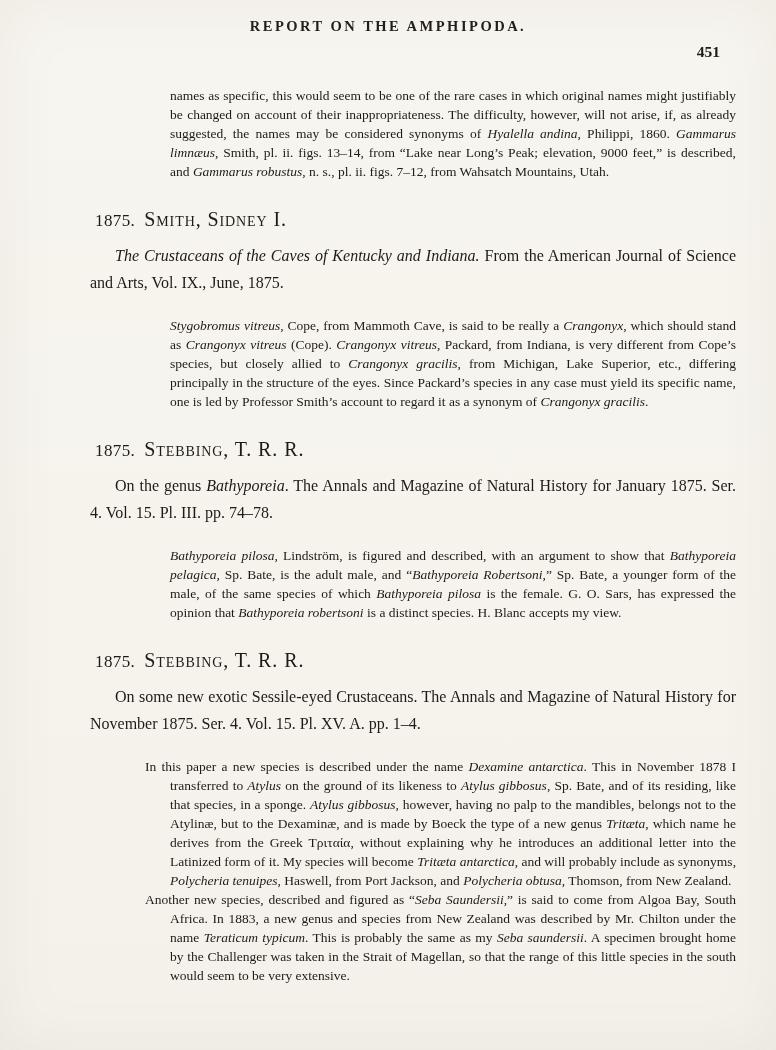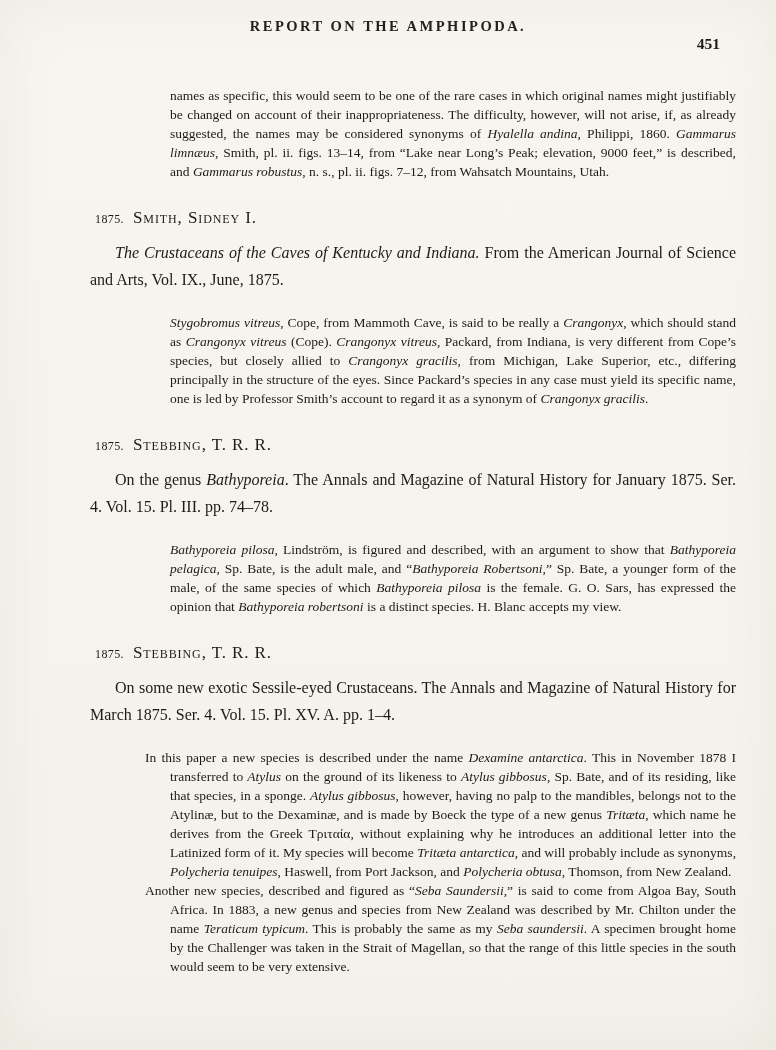--- a/index.html
+++ b/index.html
@@ -20,45 +20,45 @@
   .page-header { position: relative; padding-top: 18px; height: 62px; }
   .running-title {
     text-align: center;
     font-size: 14.5px;
     font-weight: bold;
     letter-spacing: 2.5px;
     color: #221f1a;
   }
   .page-number {
     position: absolute;
-    top: 35px;
+    top: 43px;
     right: 56px;
     font-size: 15.5px;
     font-weight: bold;
   }
   .annotation {
     margin-left: 170px;
     width: 566px;
     font-size: 13.5px;
     line-height: 19px;
     text-align: justify;
   }
   .intro { margin-top: 24px; }
   .entry-heading {
     margin: 27px 0 0 95px;
     white-space: nowrap;
   }
   .entry-year {
-    font-size: 12px;
+    font-size: 17px;
     letter-spacing: 0.4px;
     margin-right: 9px;
   }
   .entry-author {
     font-variant: small-caps;
-    font-size: 17px;
+    font-size: 20px;
     letter-spacing: 0.9px;
   }
   .entry-title {
     margin: 11px 40px 0 90px;
     width: 646px;
     text-indent: 25px;
     font-size: 16px;
     line-height: 27px;
     text-align: justify;
   }
@@ -91,18 +91,18 @@
       <span class="entry-year">1875.</span><span class="entry-author">Stebbing, T. R. R.</span>
     </div>
     <p class="entry-title">On the genus <i>Bathyporeia</i>. The Annals and Magazine of Natural History for January 1875.  Ser. 4.  Vol. 15.  Pl. III.  pp. 74–78.</p>
     <p class="annotation entry-annotation"><i>Bathyporeia pilosa</i>, Lindström, is figured and described, with an argument to show that <i>Bathyporeia pelagica</i>, Sp. Bate, is the adult male, and “<i>Bathyporeia Robertsoni</i>,” Sp. Bate, a younger form of the male, of the same species of which <i>Bathyporeia pilosa</i> is the female. G. O. Sars, has expressed the opinion that <i>Bathyporeia robertsoni</i> is a distinct species. H. Blanc accepts my view.</p>
   </section>
 
   <section class="entry">
     <div class="entry-heading">
       <span class="entry-year">1875.</span><span class="entry-author">Stebbing, T. R. R.</span>
     </div>
-    <p class="entry-title">On some new exotic Sessile-eyed Crustaceans. The Annals and Magazine of Natural History for March 1875.  Ser. 4.  Vol. 15.  Pl. XV. A.  pp. 1–4.</p>
+    <p class="entry-title">On some new exotic Sessile-eyed Crustaceans. The Annals and Magazine of Natural History for November 1875.  Ser. 4.  Vol. 15.  Pl. XV. A.  pp. 1–4.</p>
     <p class="annotation entry-annotation hang">In this paper a new species is described under the name <i>Dexamine antarctica</i>. This in November 1878 I transferred to <i>Atylus</i> on the ground of its likeness to <i>Atylus gibbosus</i>, Sp. Bate, and of its residing, like that species, in a sponge. <i>Atylus gibbosus</i>, however, having no palp to the mandibles, belongs not to the Atylinæ, but to the Dexaminæ, and is made by Boeck the type of a new genus <i>Tritæta</i>, which name he derives from the Greek Τριταία, without explaining why he introduces an additional letter into the Latinized form of it. My species will become <i>Tritæta antarctica</i>, and will probably include as synonyms, <i>Polycheria tenuipes</i>, Haswell, from Port Jackson, and <i>Polycheria obtusa</i>, Thomson, from New Zealand.</p>
     <p class="annotation entry-annotation hang">Another new species, described and figured as “<i>Seba Saundersii</i>,” is said to come from Algoa Bay, South Africa. In 1883, a new genus and species from New Zealand was described by Mr. Chilton under the name <i>Teraticum typicum</i>. This is probably the same as my <i>Seba saundersii</i>. A specimen brought home by the Challenger was taken in the Strait of Magellan, so that the range of this little species in the south would seem to be very extensive.</p>
   </section>
 
 </div>
 
 </body></html>

